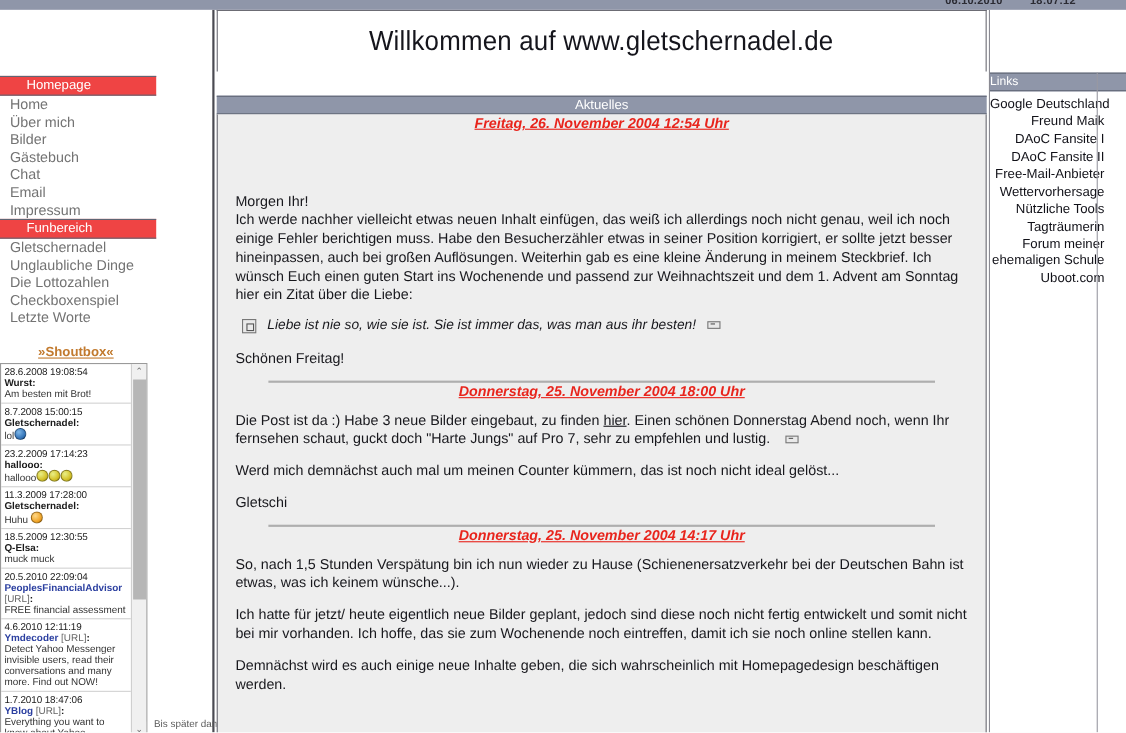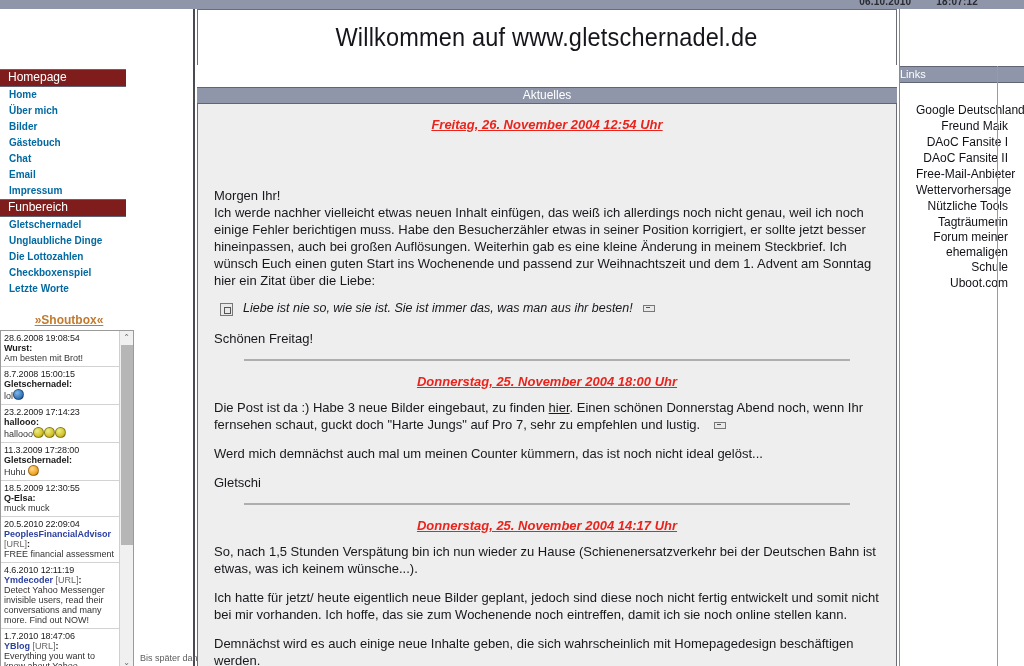--- a/index.html
+++ b/index.html
@@ -48,39 +48,38 @@
     position: absolute;
     left: 0; top: 0;
     width: 195px;
     height: 657px;
     background: #ffffff;
     border-right: 2px solid #4a4a52;
     box-sizing: border-box;
   }
   .navblock { width: 126px; }
   .secthead {
-    background: #7f1d1d;
+    background: #ef4444;
     color: #ffffff;
     font-size: 12px;
     line-height: 15px;
-    padding: 0 0 1px 8px;
+    padding: 0 0 1px 24px;
     border-top: 1px solid #5f6574;
     border-bottom: 1px solid #5f6574;
     width: 118px;
   }
   .navspacer { height: 60px; }
   .navlist { list-style: none; margin: 0; padding: 0; }
   .navlist li {
-    font-size: 10px;
+    font-size: 13px;
     line-height: 16px;
     padding: 0 0 0 9px;
-    color: #0369a1;
+    color: #737373;
     cursor: pointer;
     white-space: nowrap;
-    font-weight: bold;
   }
 
   
   .shoutwrap { margin-top: 16px; width: 138px; }
   .shouthead {
     text-align: center;
     font-size: 12px;
     font-weight: bold;
     color: #c27a2e;
     text-decoration: underline;
@@ -224,21 +223,21 @@
   }
   .newsarea {
     height: 585px;
     background: #eeeeee;
     border: 1px solid #6c6c74;
     border-top: none;
     box-sizing: border-box;
     overflow: hidden;
     padding: 0 16px;
   }
-  .entry { padding-top: 13px; }
+  .entry { }
   .entry .date {
     text-align: center;
     color: #e8241c;
     font-weight: bold;
     font-style: italic;
     font-size: 13px;
     text-decoration: underline;
     padding-bottom: 10px;
     cursor: pointer;
   }
@@ -306,21 +305,21 @@
   .righthead {
     height: 15px;
     line-height: 15px;
     background: #8f96a9;
     color: #ffffff;
     font-size: 11px;
     padding-right: 6px;
     border-top: 1px solid #5f6574;
     border-bottom: 1px solid #5f6574;
   }
-  .linklist { list-style: none; margin: 16px; padding: 3px 0 0 0; }
+  .linklist { list-style: none; margin: 0; padding: 3px 20px 0 0; }
   .linklist li {
     text-align: right;
     font-size: 12px;
     line-height: 16px;
     color: #111118;
     cursor: pointer;
     white-space: nowrap;
   }
   .linklist li.wrap { white-space: normal; line-height: 15px; }
   .rightrule {

